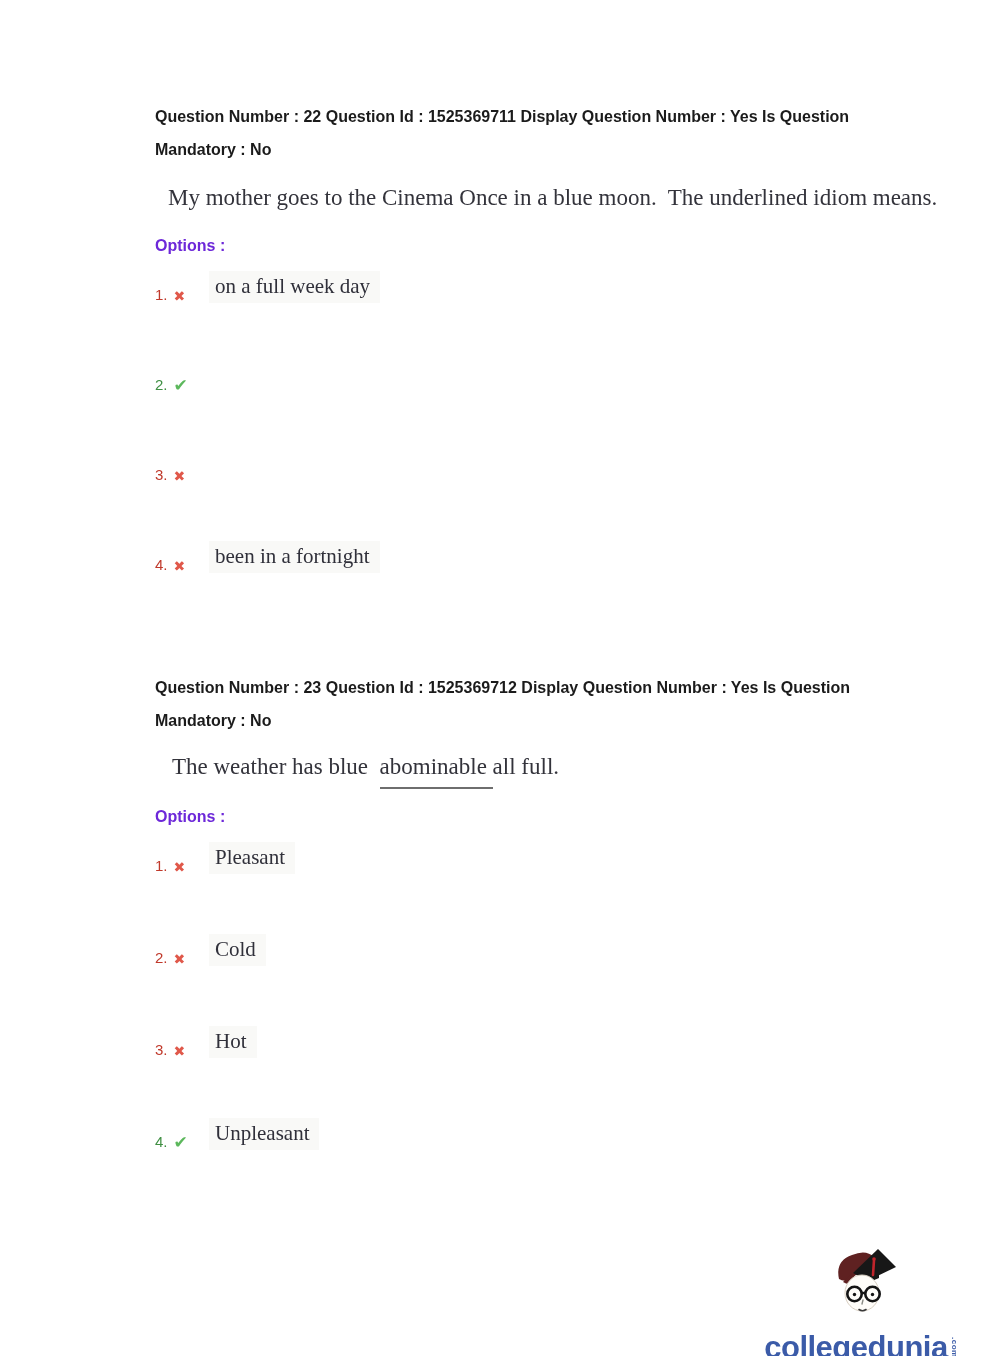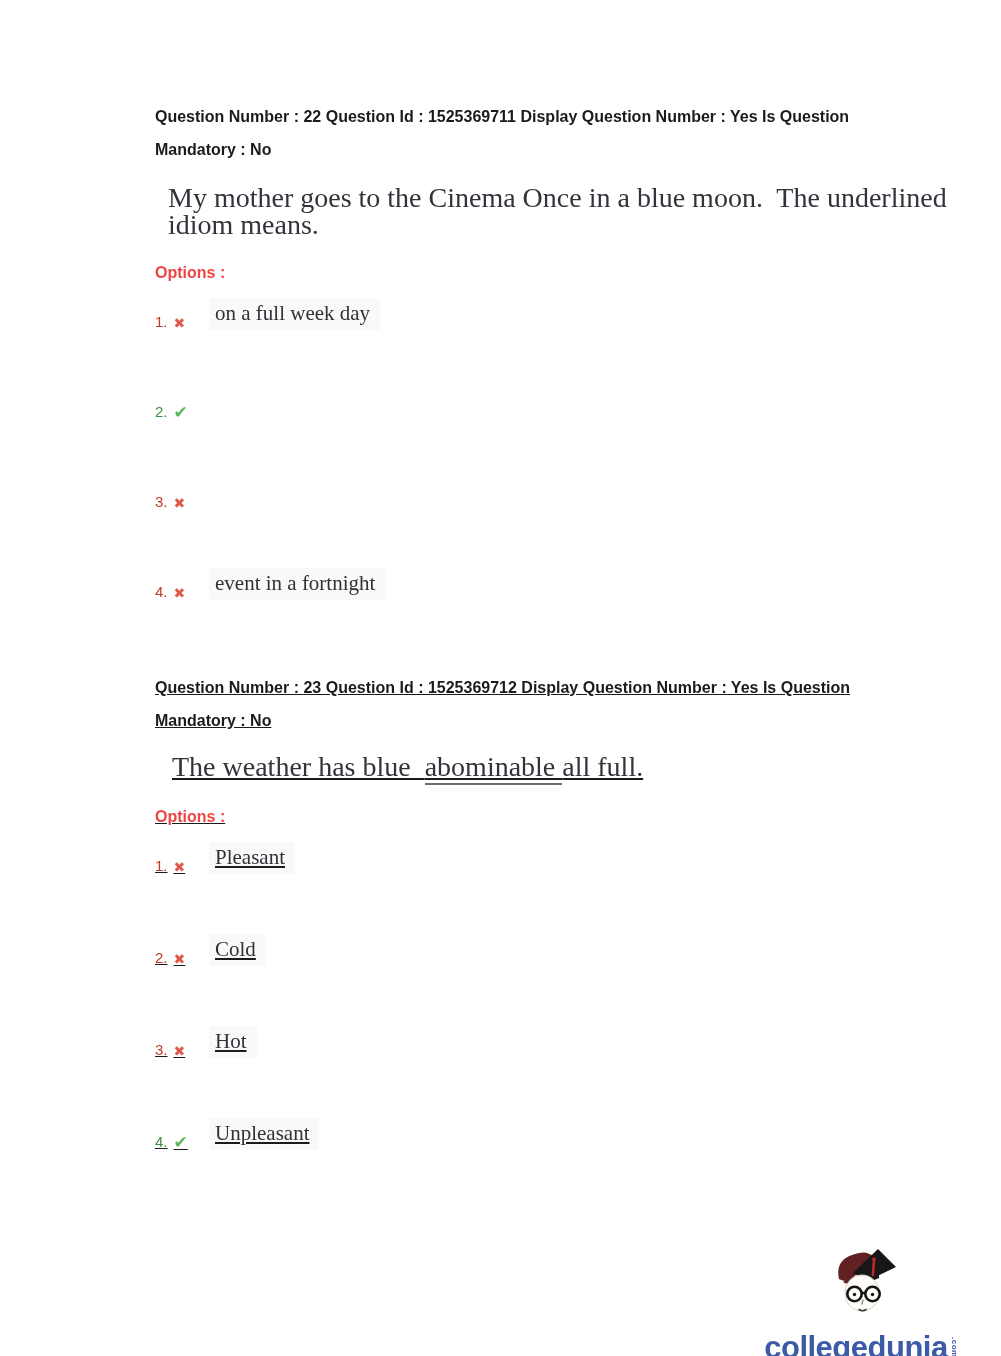--- a/index.html
+++ b/index.html
@@ -7,35 +7,35 @@
   body {
     width:1001px; height:1356px;
     font-family:"Liberation Sans", sans-serif;
     position:relative;
     color:#1b1b1b;
   }
   .page { position:absolute; inset:0; width:1001px; height:1356px; overflow:hidden; background:#fff; }
 
   .qsection { position:absolute; left:123px; width:810px;margin-left:32px; }
   #q22 { top:100px; }
-  #q23 { top:671px;text-decoration:underline; }
+  #q23 { top:671px; }
 
   .qheader { font-size:16px; font-weight:bold; line-height:33px; color:#1b1b1b; }
   .qheader span { display:block; }
 
   .qtext {
     margin-top:18px; margin-left:13px;
     font-family:"Liberation Serif", serif;
-    font-size:28px; line-height:27px; color:#33333b;
+    font-size:23px; line-height:27px; color:#33333b;
     white-space:pre-wrap;
   }
   #q23 .qtext { margin-top:16px; margin-left:17px; }
-  .underlined { border-bottom:2px solid #6e6e6e; padding-bottom:1px; }
+  .underlined { border-bottom:2px solid #6e6e6e; padding-bottom:8px; }
 
-  .options-label { margin-top:26px; font-size:16px; font-weight:bold; color:#ef4444; }
+  .options-label { margin-top:26px; font-size:16px; font-weight:bold; color:#6d28d9; }
   #q23 .options-label { margin-top:28px; }
 
   .options { margin-top:16px; }
   .option { display:flex; align-items:flex-start; height:90px; }
   #q23 .option { height:92px; }
 
   .marker { display:flex; align-items:baseline; gap:6px; padding-top:15px; min-width:54px; }
   .onum { font-size:15px; }
   .oicon { font-size:14px; line-height:1; position:relative; top:1px; }
   .option.wrong   .onum { color:#c0392b; }
@@ -103,21 +103,21 @@
         <span class="marker">
           <span class="onum">3.</span>
           <span class="oicon">✖</span>
         </span>
       </div>
       <div class="option wrong">
         <span class="marker">
           <span class="onum">4.</span>
           <span class="oicon">✖</span>
         </span>
-        <span class="otext">event in a fortnight</span>
+        <span class="otext">been in a fortnight</span>
       </div>
     </div>
   </section>
 
   <section class="qsection" id="q23">
     <p class="qheader">
       <span>Question Number : 23 Question Id : 1525369712 Display Question Number : Yes Is Question</span>
       <span>Mandatory : No</span>
     </p>
 

